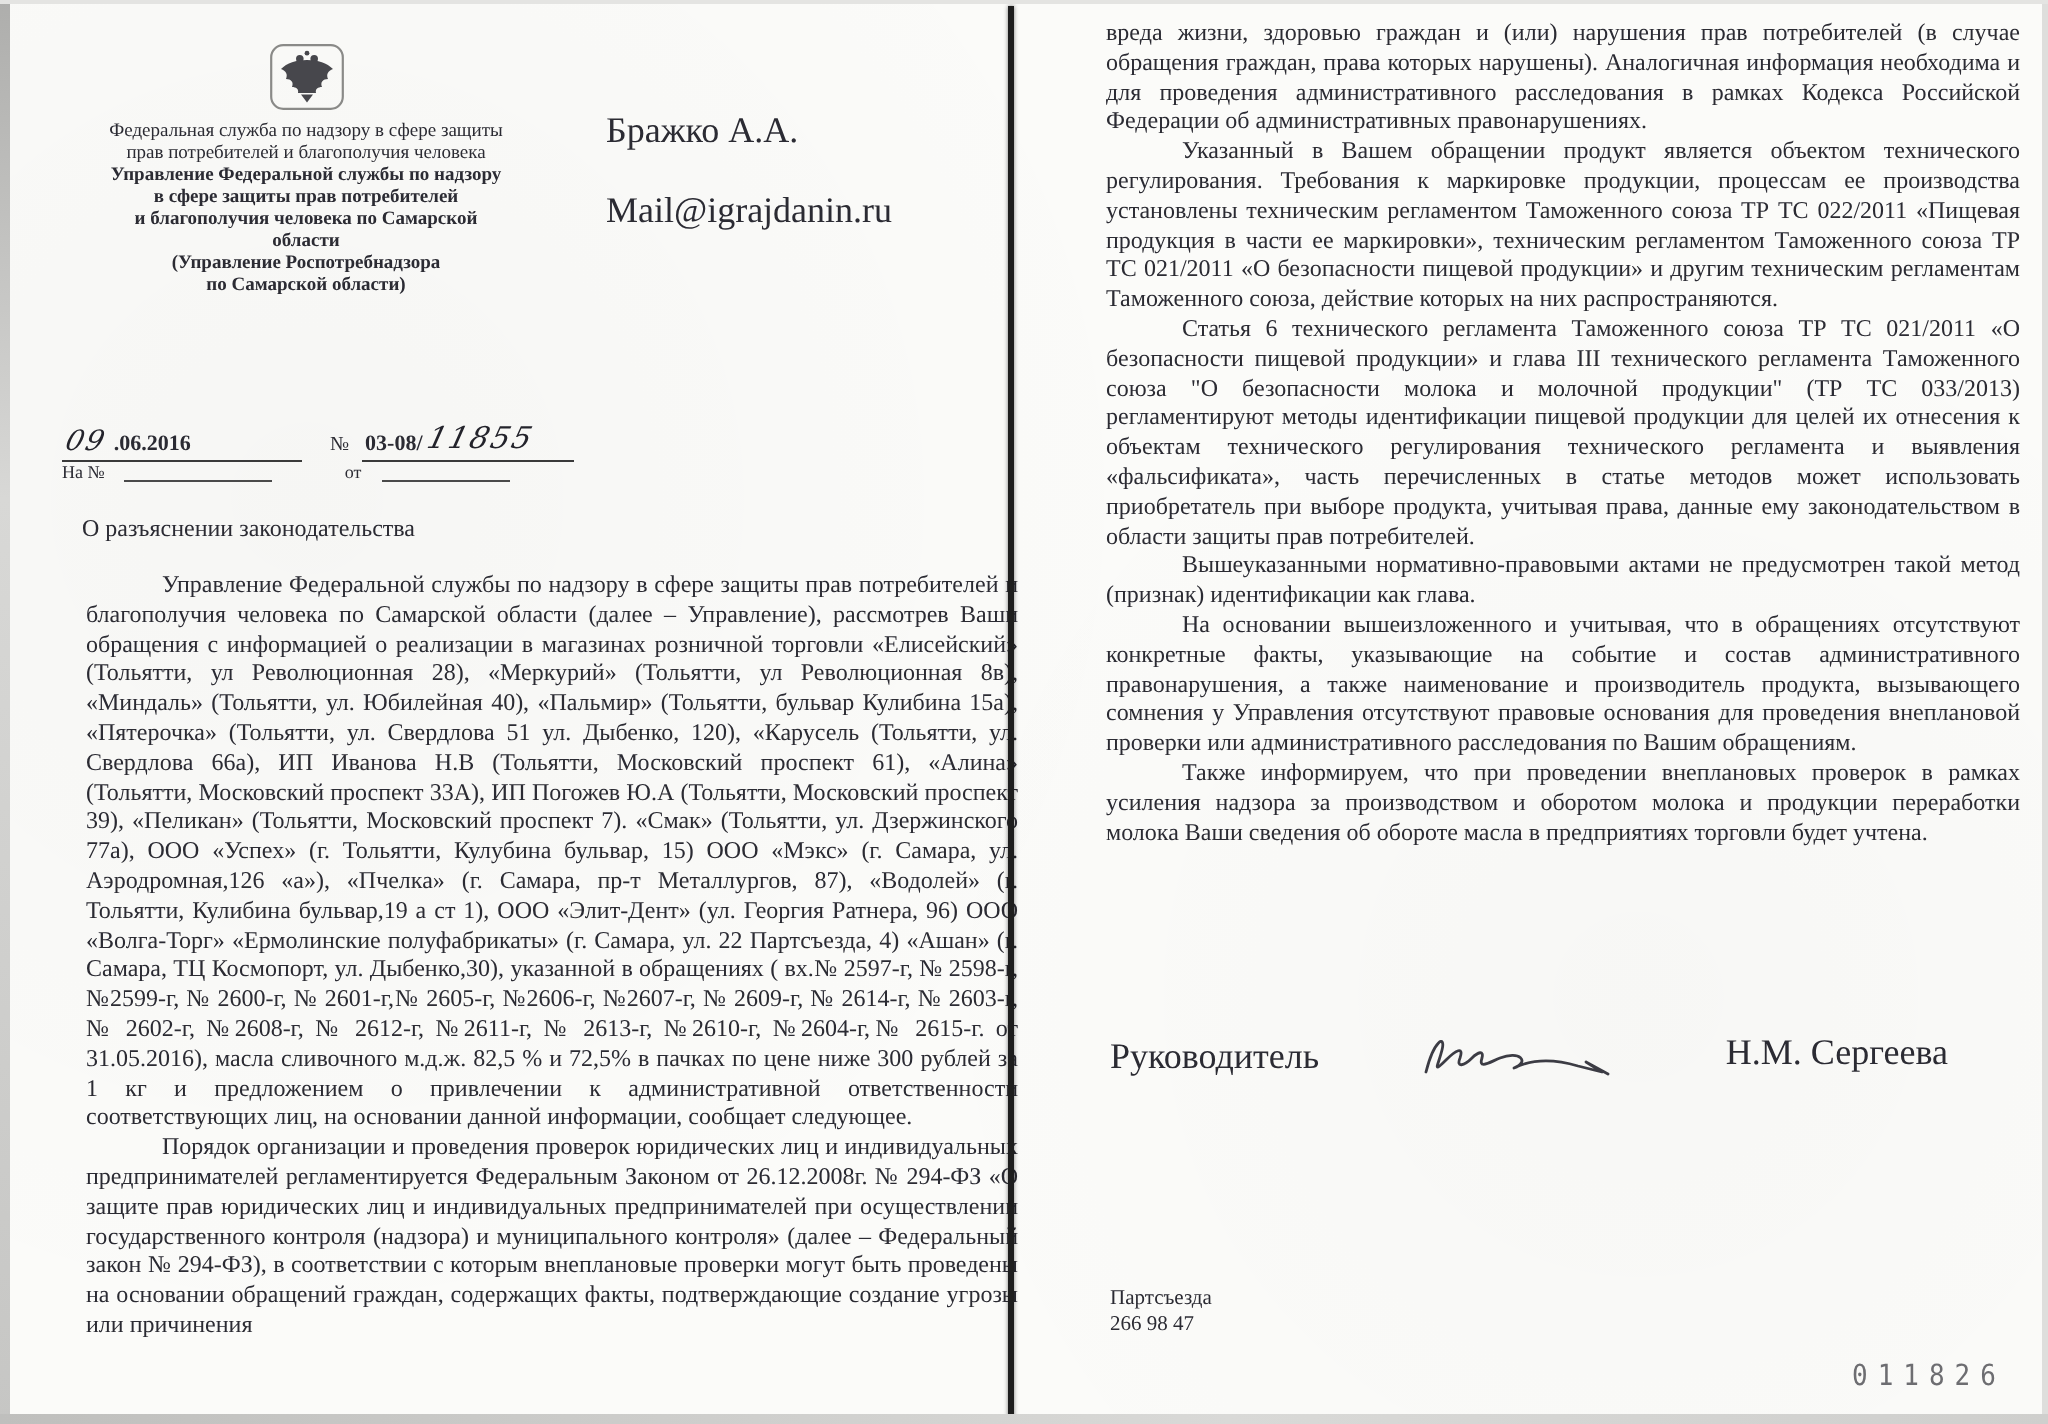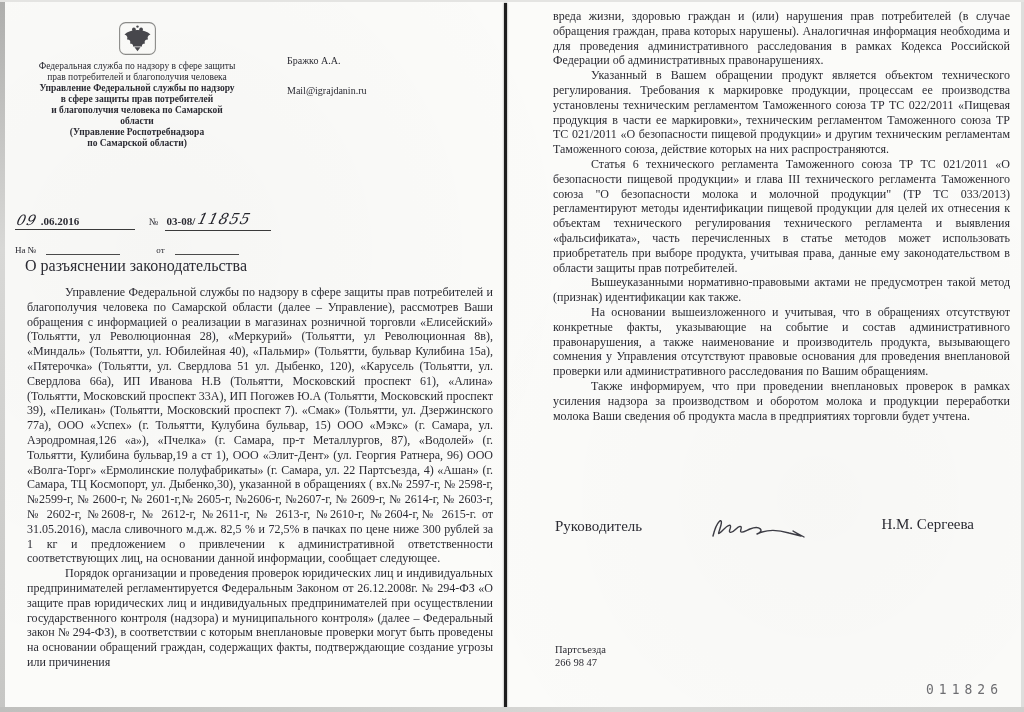--- a/index.html
+++ b/index.html
@@ -9,21 +9,21 @@
     margin:0 auto;
     background-color:#fbfbf9;
     background-image:
       radial-gradient(circle at 15% 35%, rgba(0,0,0,0.018), transparent 45%),
       radial-gradient(circle at 80% 70%, rgba(0,0,0,0.015), transparent 40%);
     overflow:hidden;
     font-family:"Liberation Serif", serif;
     color:#2b2b33;
   }
   .page{position:absolute;top:0;height:712px;}
-  .page-left{left:0;width:505px;}
+  .page-left{left:16px;width:505px;}
   .page-right{left:508px;width:568px;}
   .divider{position:absolute;left:504px;top:3px;width:3px;height:709px;background:#1e1e1e;box-shadow:0 0 2px rgba(0,0,0,.5);}
   .edge-left{position:absolute;left:0;top:0;width:5px;height:712px;background:linear-gradient(180deg,#aeaeac,#d8d8d6 35%,#c6c6c4);}
   .edge-bottom{position:absolute;left:0;bottom:0;width:1024px;height:5px;background:linear-gradient(90deg,#bfbfbd,#d9d9d7 60%,#cfcfcd);}
   .edge-top{position:absolute;left:0;top:0;width:1024px;height:2px;background:#e4e4e2;}
   .edge-right{position:absolute;right:0;top:0;width:3px;height:712px;background:#dededc;}
 
   
   .letterhead{position:absolute;left:16px;top:22px;width:242px;text-align:center;}
   .emblem{width:37px;height:33px;margin:0 auto 6px;}
@@ -33,39 +33,39 @@
 
   
   .ref-row1{position:absolute;left:15px;top:211px;width:300px;font-size:11px;white-space:nowrap;}
   .ref-row1 .u1{display:inline-block;width:118px;border-bottom:1.2px solid #3a3a3a;padding:0 0 1px 2px;}
   .ref-row1 .u2{display:inline-block;width:104px;border-bottom:1.2px solid #3a3a3a;padding:0 0 1px 2px;margin-left:6px;}
   .ref-row1 .nosign{margin-left:14px;font-size:10px;}
   .bold{font-weight:bold;}
   .hand{font-family:"DejaVu Serif",serif;font-style:italic;display:inline-block;transform:skewX(-14deg);color:#23232b;}
   .hand.day{font-size:14px;letter-spacing:1px;margin-right:4px;}
   .hand.num{font-size:15px;letter-spacing:1px;margin-left:3px;position:relative;top:-1px;}
-  .ref-row2{position:absolute;left:15px;top:231px;font-size:9px;white-space:nowrap;margin-top:14px;}
+  .ref-row2{position:absolute;left:15px;top:231px;font-size:9px;white-space:nowrap;}
   .ref-row2 .blank{display:inline-block;border-bottom:1px solid #4a4a4a;height:9px;vertical-align:bottom;}
   .ref-row2 .b1{width:74px;margin:0 8px 0 10px;}
   .ref-row2 .b2{width:64px;margin-left:10px;}
   .ref-row2 .ot{margin-left:28px;}
 
   
-  .addressee{position:absolute;left:287px;top:55px;font-size:10px;}
+  .addressee{position:absolute;left:287px;top:55px;font-size:18px;}
   .addr-email{margin-top:19px;}
 
   
-  .subject{position:absolute;left:25px;top:257px;font-size:16px;}
+  .subject{position:absolute;left:25px;top:257px;font-size:12px;}
   .body-left{position:absolute;left:27px;top:285px;width:466px;}
   .body-right{position:absolute;left:45px;top:9px;width:457px;}
   .para{margin:0;font-size:12px;line-height:14.8px;text-align:justify;}
   .para.indent{text-indent:38px;}
 
   
-  .sig-row{position:absolute;left:47px;top:516px;width:457px;height:34px;font-size:15px;}
+  .sig-row{position:absolute;left:47px;top:516px;width:457px;height:34px;font-size:18px;}
   .sig-title{position:absolute;left:0;top:2px;}
   .sig-script{position:absolute;left:150px;top:-6px;}
   .sig-name{position:absolute;right:38px;top:0;}
   .executor{position:absolute;left:47px;top:644px;font-size:10.5px;line-height:12.5px;}
   .stamp-number{position:absolute;left:418px;top:681px;font-family:"DejaVu Sans Mono",monospace;font-size:13px;letter-spacing:5px;color:#55555a;transform:scaleY(1.12);opacity:.85;}
 </style>
 </head>
 <body>
 
 <div class="scan">
@@ -115,23 +115,23 @@
     </div>
   </section>
 
   <div class="divider"></div>
 
   <section class="page page-right">
     <div class="body-right">
       <p class="para">вреда жизни, здоровью граждан и (или)  нарушения прав потребителей (в случае обращения граждан, права которых нарушены). Аналогичная информация необходима и для проведения административного расследования в рамках Кодекса Российской Федерации об административных правонарушениях.</p>
       <p class="para indent">Указанный в Вашем обращении продукт является объектом технического регулирования. Требования к маркировке продукции, процессам ее производства установлены техническим регламентом Таможенного союза ТР ТС 022/2011 «Пищевая продукция в части ее маркировки», техническим регламентом Таможенного союза ТР ТС 021/2011 «О безопасности пищевой продукции» и другим техническим регламентам Таможенного союза, действие которых на них распространяются.</p>
       <p class="para indent">Статья 6 технического регламента Таможенного союза ТР ТС 021/2011 «О безопасности пищевой продукции» и глава III технического регламента Таможенного союза "О безопасности молока и молочной продукции" (ТР ТС 033/2013) регламентируют методы идентификации пищевой продукции для целей их отнесения к объектам технического регулирования технического регламента и выявления «фальсификата», часть перечисленных в статье методов может использовать приобретатель при выборе продукта, учитывая права, данные ему законодательством в области защиты прав потребителей.</p>
-      <p class="para indent">Вышеуказанными нормативно-правовыми актами не предусмотрен такой метод (признак) идентификации как также.</p>
+      <p class="para indent">Вышеуказанными нормативно-правовыми актами не предусмотрен такой метод (признак) идентификации как глава.</p>
       <p class="para indent">На основании вышеизложенного и учитывая, что в обращениях отсутствуют конкретные факты, указывающие на событие и состав административного правонарушения, а также наименование и производитель продукта, вызывающего сомнения у Управления отсутствуют правовые основания для проведения внеплановой проверки или административного расследования по Вашим обращениям.</p>
-      <p class="para indent">Также информируем, что при проведении внеплановых проверок в рамках усиления надзора за производством и оборотом  молока и продукции переработки молока Ваши сведения об продукта масла в предприятиях торговли будет учтена.</p>
+      <p class="para indent">Также информируем, что при проведении внеплановых проверок в рамках усиления надзора за производством и оборотом  молока и продукции переработки молока Ваши сведения об обороте масла в предприятиях торговли будет учтена.</p>
     </div>
 
     <div class="sig-row">
       <span class="sig-title">Руководитель</span>
       <span class="sig-script">
         <svg width="120" height="36" viewBox="0 0 120 36" xmlns="http://www.w3.org/2000/svg">
           <path d="M8 26 C12 10 18 7 16 15 C14 23 11 27 18 20 C23 15 27 13 25 19 C23 24 27 23 31 19 C34 16 37 15 36 19 C34 25 40 21 45 19 C55 15 60 21 52 24 C62 19 74 20 84 23 L96 26 L88 21 L99 27" fill="none" stroke="#3c3c44" stroke-width="1.4" stroke-linecap="round" stroke-linejoin="round"></path>
         </svg>
       </span>
       <span class="sig-name">Н.М. Сергеева</span>

